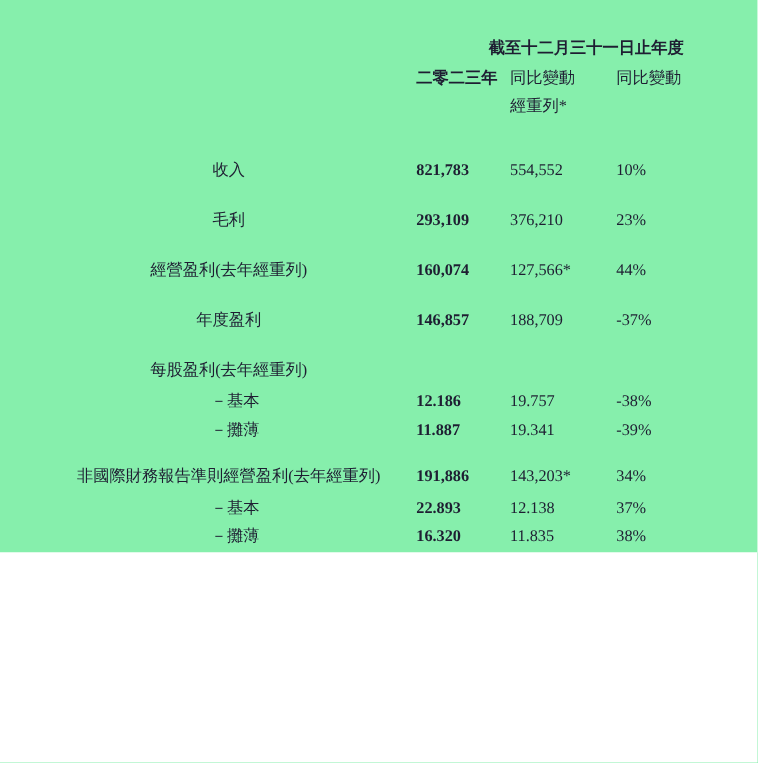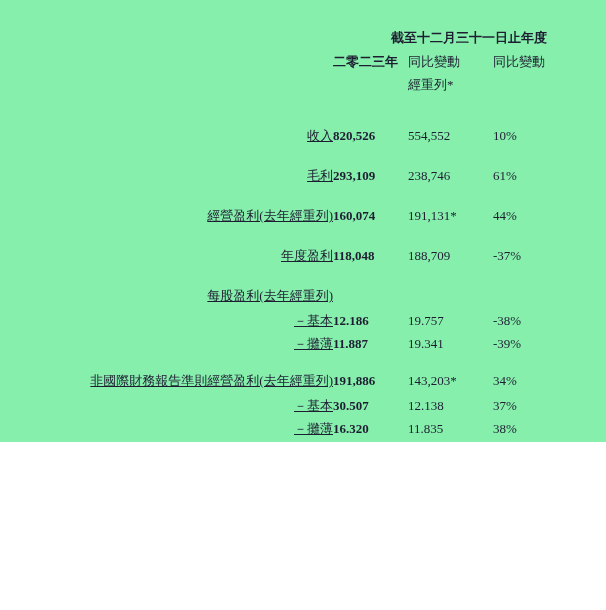--- a/index.html
+++ b/index.html
@@ -33,21 +33,21 @@
     line-height: 1.15;
     white-space: nowrap;
     overflow: visible;
   }
   td.v   { text-align: left; }
   td.b, .b { font-weight: bold; }
   td.center {
     text-align: center;
     padding-left: 22px; 
   }
-  td.lbl { text-align: right; text-decoration: underline; }
+  td.lbl { text-align: center; }
   td.sub { padding-left: 10px; }
   
   .star {
     display: inline-block;
     width: 0;
     white-space: pre;
   }
   
   tr.h1     { height: 46px; }
   tr.h2     { height: 24px; }
@@ -85,42 +85,42 @@
     </tr>
     <tr class="h3">
       <td></td>
       <td></td>
       <td class="v">經重列*</td>
       <td></td>
     </tr>
 
     <tr class="r-first">
       <td class="lbl">收入</td>
-      <td class="v b">820,526</td>
+      <td class="v b">821,783</td>
       <td class="v">554,552</td>
       <td class="v">10%</td>
     </tr>
 
     <tr class="r-major">
       <td class="lbl">毛利</td>
       <td class="v b">293,109</td>
-      <td class="v">238,746</td>
-      <td class="v">61%</td>
+      <td class="v">376,210</td>
+      <td class="v">23%</td>
     </tr>
 
     <tr class="r-major">
       <td class="lbl">經營盈利(去年經重列)</td>
       <td class="v b">160,074</td>
-      <td class="v"><span>191,131</span><span class="star">*</span></td>
+      <td class="v"><span>127,566</span><span class="star">*</span></td>
       <td class="v">44%</td>
     </tr>
 
     <tr class="r-major">
       <td class="lbl">年度盈利</td>
-      <td class="v b">118,048</td>
+      <td class="v b">146,857</td>
       <td class="v">188,709</td>
       <td class="v">-37%</td>
     </tr>
 
 
     <tr class="r-section">
       <td class="lbl">每股盈利(去年經重列)</td>
       <td class="v"></td>
       <td class="v"></td>
       <td class="v"></td>
@@ -144,21 +144,21 @@
       <td class="lbl">非國際財務報告準則經營盈利(去年經重列)</td>
       <td class="v b">191,886</td>
       <td class="v"><span>143,203</span><span class="star">*</span></td>
       <td class="v">34%</td>
     </tr>
 
 
 
     <tr class="r-sub1">
       <td class="lbl sub">－基本</td>
-      <td class="v b">30.507</td>
+      <td class="v b">22.893</td>
       <td class="v">12.138</td>
       <td class="v">37%</td>
     </tr>
 
     <tr class="r-sub">
       <td class="lbl sub">－攤薄</td>
       <td class="v b">16.320</td>
       <td class="v">11.835</td>
       <td class="v">38%</td>
     </tr>

